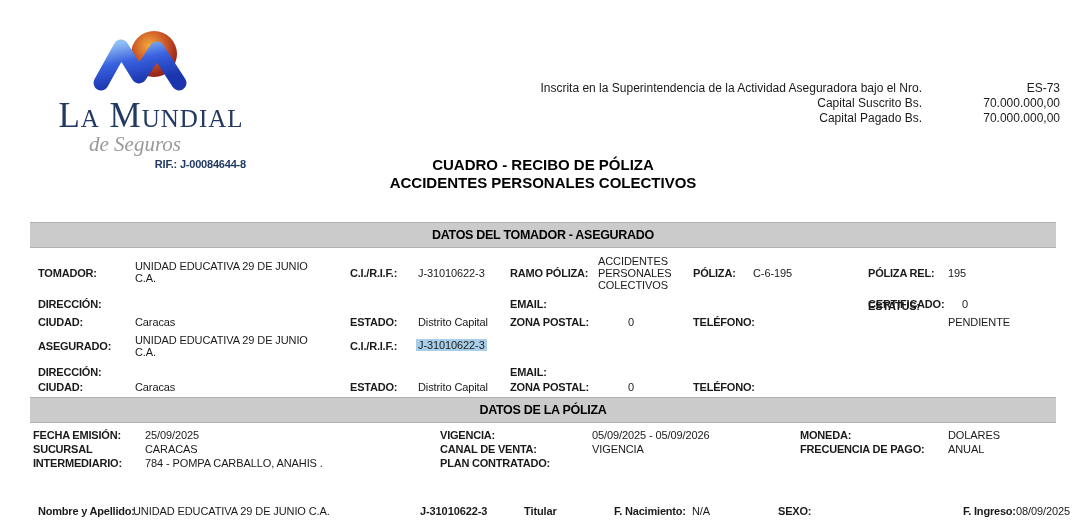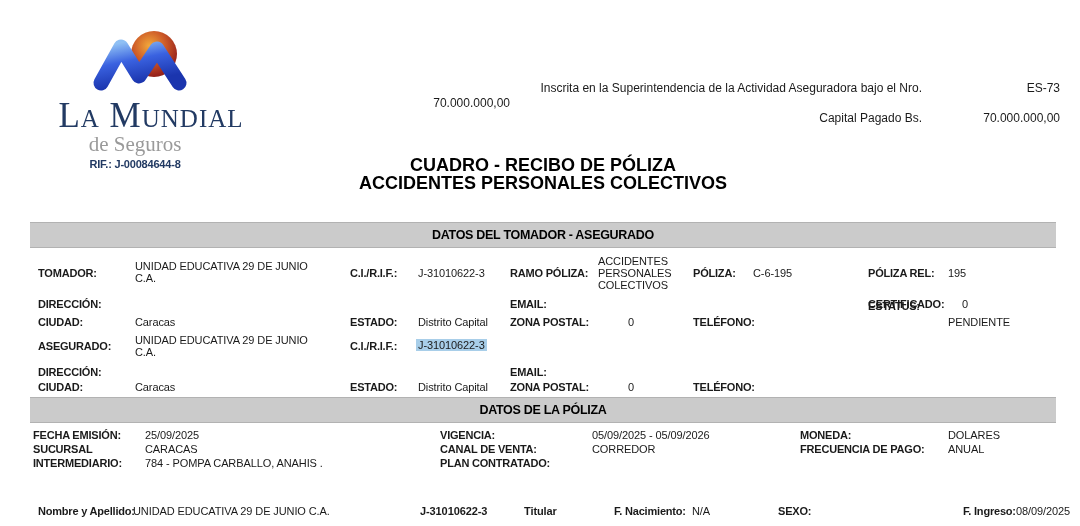--- a/index.html
+++ b/index.html
@@ -4,31 +4,31 @@
 <style>
   html,body{margin:0;padding:0;background:#ffffff;}
   .page{position:relative;width:1080px;height:526px;background:#ffffff;overflow:hidden;
         font-family:"Liberation Sans",sans-serif;color:#1a1a1a;}
   
   .logo-svg{position:absolute;left:86px;top:26px;width:122px;height:74px;}
   .wordmark{position:absolute;left:40px;top:98px;width:222px;text-align:center;
             font-family:"Liberation Serif",serif;font-variant:small-caps;
             font-size:35px;line-height:36px;color:#223a63;letter-spacing:1px;}
   .tagline{position:absolute;left:24px;top:132px;width:222px;text-align:center;
-           font-family:"Liberation Serif",serif;
+           font-family:"Liberation Serif",serif;font-style:italic;
            font-size:21px;color:#9a9a9a;}
-  .rif{position:absolute;left:24px;top:158px;width:222px;text-align:center;
+  .rif{position:absolute;left:24px;top:158px;width:222px;text-align:right;
        font-size:11px;font-weight:bold;color:#223a63;letter-spacing:-0.2px;}
   
   .reg-row{position:absolute;left:372px;right:20px;display:flex;font-size:12px;line-height:13px;}
   .reg-row .rlabel{flex:1;text-align:right;}
   .reg-row .rvalue{width:138px;text-align:right;}
   
   .doc-title{position:absolute;left:30px;top:156px;width:1026px;text-align:center;
-             font-size:18px;font-weight:bold;line-height:18px;color:#000;}
+             font-size:15px;font-weight:bold;line-height:18px;color:#000;}
   
   .bar{position:absolute;left:30px;width:1026px;height:24px;background:#cbcbcb;
        border-top:1px solid #b2b2b2;border-bottom:1px solid #b2b2b2;
        display:flex;align-items:center;justify-content:center;
        font-size:12.5px;font-weight:bold;letter-spacing:-0.3px;color:#000;}
   
   .lbl{position:absolute;font-size:11px;font-weight:bold;white-space:nowrap;letter-spacing:-0.2px;}
   .val{position:absolute;font-size:11px;white-space:nowrap;letter-spacing:-0.1px;}
   .val.wrap{white-space:normal;line-height:12px;}
   .val.b{font-weight:bold;}
@@ -58,20 +58,21 @@
   </svg>
   <div class="wordmark">La Mundial</div>
   <div class="tagline">de Seguros</div>
   <div class="rif">RIF.: J-00084644-8</div>
 
   <div class="reg-row" style="top:82px">
     <span class="rlabel">Inscrita en la Superintendencia de la Actividad Aseguradora bajo el Nro.</span>
     <span class="rvalue">ES-73</span>
   </div>
   <div class="reg-row" style="top:97px">
+    <span class="rlabel">Capital Suscrito Bs.</span>
     <span class="rvalue">70.000.000,00</span>
   </div>
   <div class="reg-row" style="top:112px">
     <span class="rlabel">Capital Pagado Bs.</span>
     <span class="rvalue">70.000.000,00</span>
   </div>
 
   <div class="doc-title">
     <div>CUADRO - RECIBO DE PÓLIZA</div>
     <div>ACCIDENTES PERSONALES COLECTIVOS</div>
@@ -130,21 +131,21 @@
   <span class="lbl" style="left:33px;top:429px">FECHA EMISIÓN:</span>
   <span class="val" style="left:145px;top:429px">25/09/2025</span>
   <span class="lbl" style="left:440px;top:429px">VIGENCIA:</span>
   <span class="val" style="left:592px;top:429px">05/09/2025 - 05/09/2026</span>
   <span class="lbl" style="left:800px;top:429px">MONEDA:</span>
   <span class="val" style="left:948px;top:429px">DOLARES</span>
 
   <span class="lbl" style="left:33px;top:443px">SUCURSAL</span>
   <span class="val" style="left:145px;top:443px">CARACAS</span>
   <span class="lbl" style="left:440px;top:443px">CANAL DE VENTA:</span>
-  <span class="val" style="left:592px;top:443px">CORREDOR</span>
+  <span class="val" style="left:592px;top:443px">VIGENCIA</span>
   <span class="lbl" style="left:800px;top:443px">FRECUENCIA DE PAGO:</span>
   <span class="val" style="left:948px;top:443px">ANUAL</span>
 
   <span class="lbl" style="left:33px;top:457px">INTERMEDIARIO:</span>
   <span class="val" style="left:145px;top:457px">784 - POMPA CARBALLO, ANAHIS .</span>
   <span class="lbl" style="left:440px;top:457px">PLAN CONTRATADO:</span>
 
 
   <span class="lbl" style="left:38px;top:505px">Nombre y Apellido:</span>
   <span class="val" style="left:133px;top:505px">UNIDAD EDUCATIVA 29 DE JUNIO C.A.</span>

